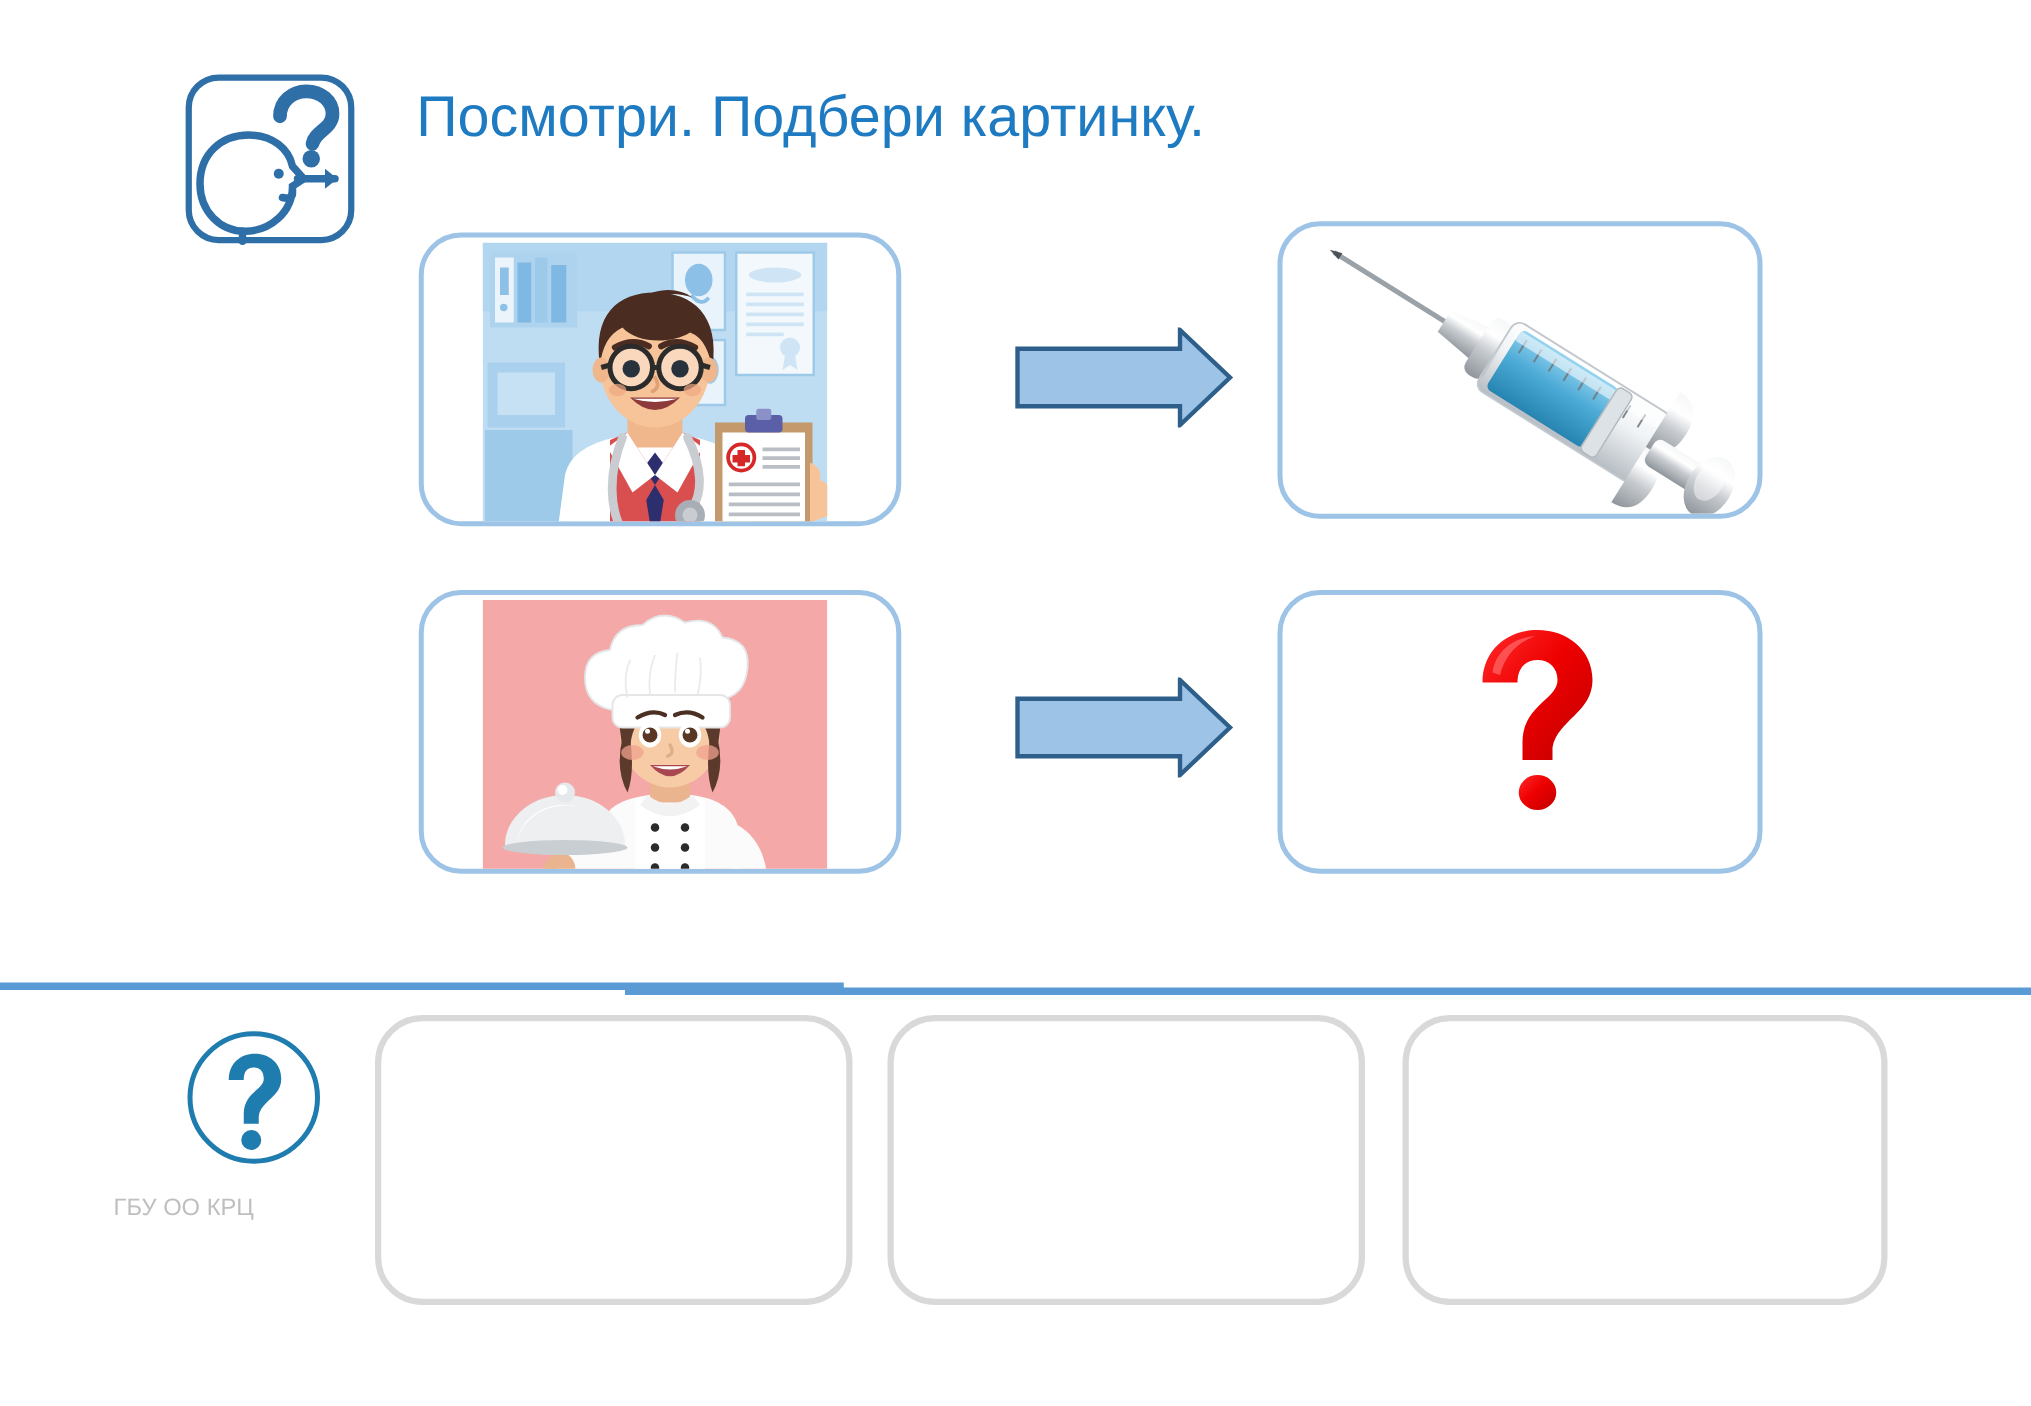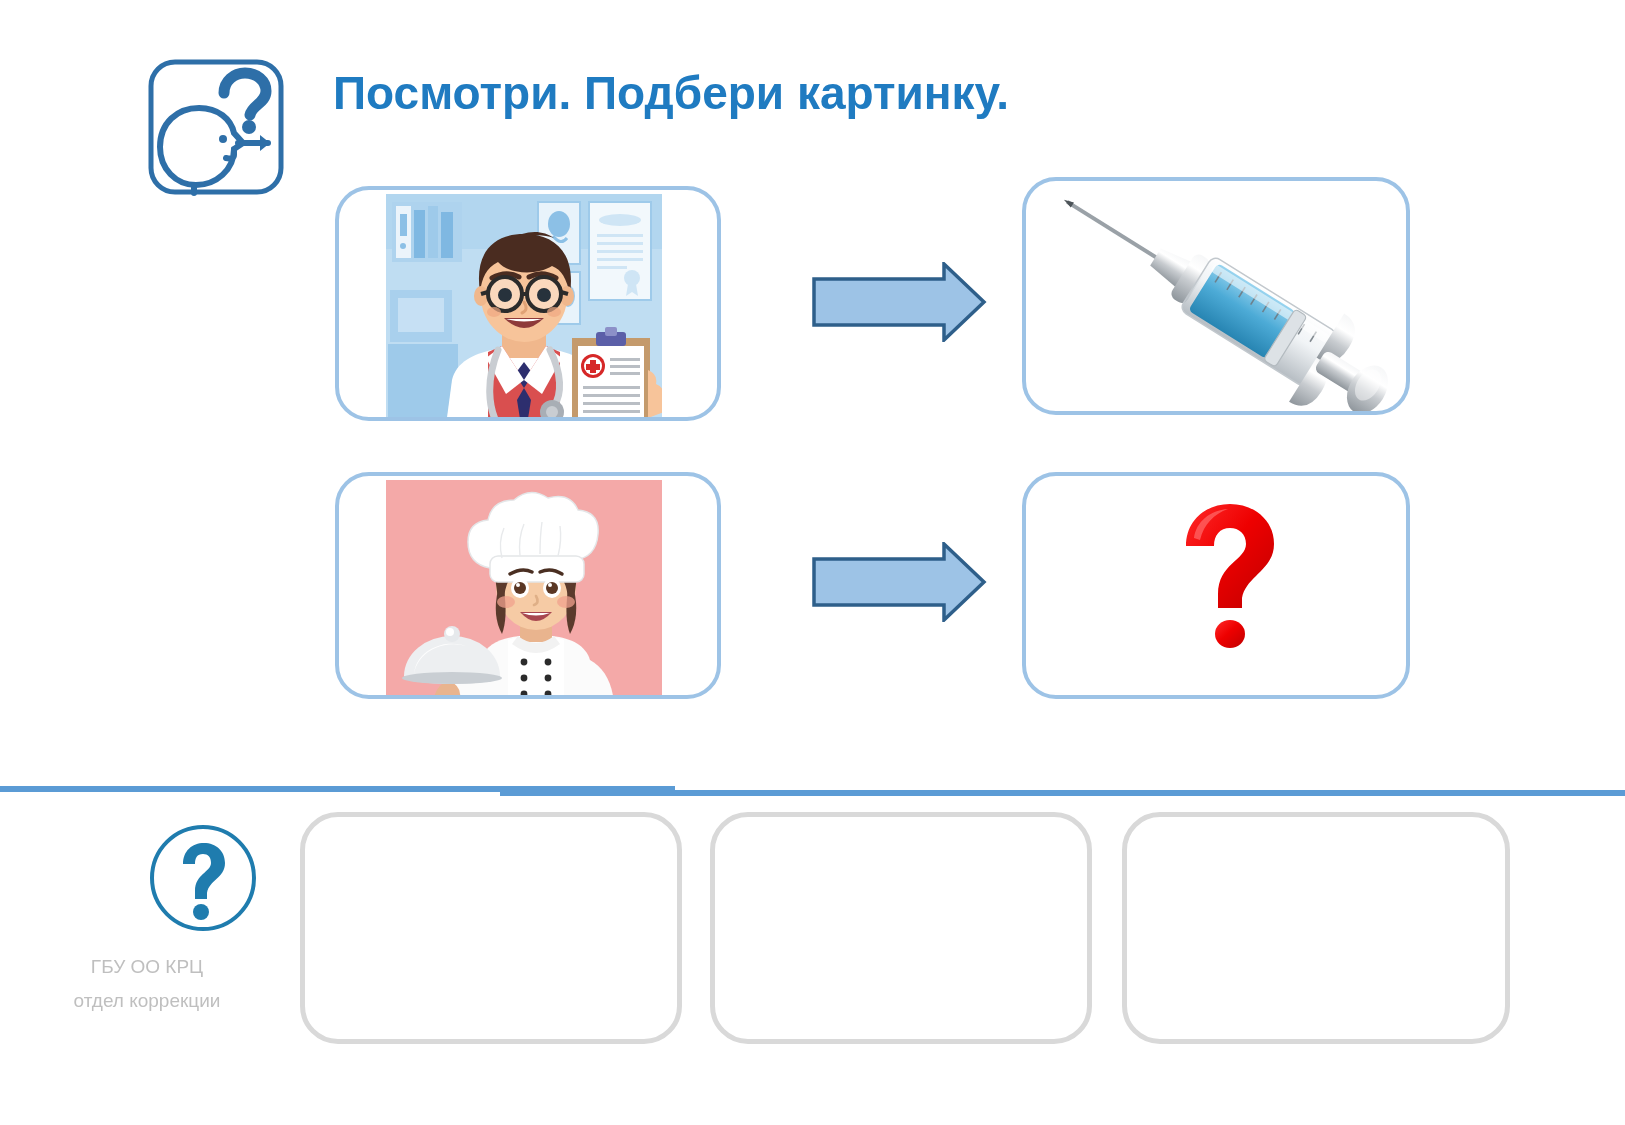--- a/index.html
+++ b/index.html
@@ -24,21 +24,21 @@
     height: 140px;
   }
   #page-title {
     position: absolute;
     left: 333px;
     top: 66px;
     font-size: 46px;
     color: #1F7BC1;
     letter-spacing: 0px;
     white-space: nowrap;
-    font-weight: 700;
+    font-weight: 400;
   }
 
   
   .pic-card {
     position: absolute;
     background: #ffffff;
     border: 4px solid #9DC3E6;
     border-radius: 34px;
     box-sizing: border-box;
     overflow: hidden;
@@ -445,18 +445,17 @@
     <path d="M 36 42 C 36 29 45 21 57 21 C 69 21 78 29 78 41
              C 78 56 62 58 60 71 L 60 77 L 48 77 L 48 69
              C 48 52 64 50 64 41 C 64 35 61 32 56 32
              C 50 32 48 36 48 42 Z" fill="#1F7CAE"></path>
     <circle cx="54" cy="90" r="8" fill="#1F7CAE"></circle>
   </svg>
 </div>
 
 <div id="footer-org">
   <span class="footer-line">ГБУ ОО КРЦ</span>
-  <span class="footer-line">отдел коррекции</span>
 </div>
 
 <div class="answer-slot" id="answer-slot-1"></div>
 <div class="answer-slot" id="answer-slot-2"></div>
 <div class="answer-slot" id="answer-slot-3"></div>
 
 </body></html>

